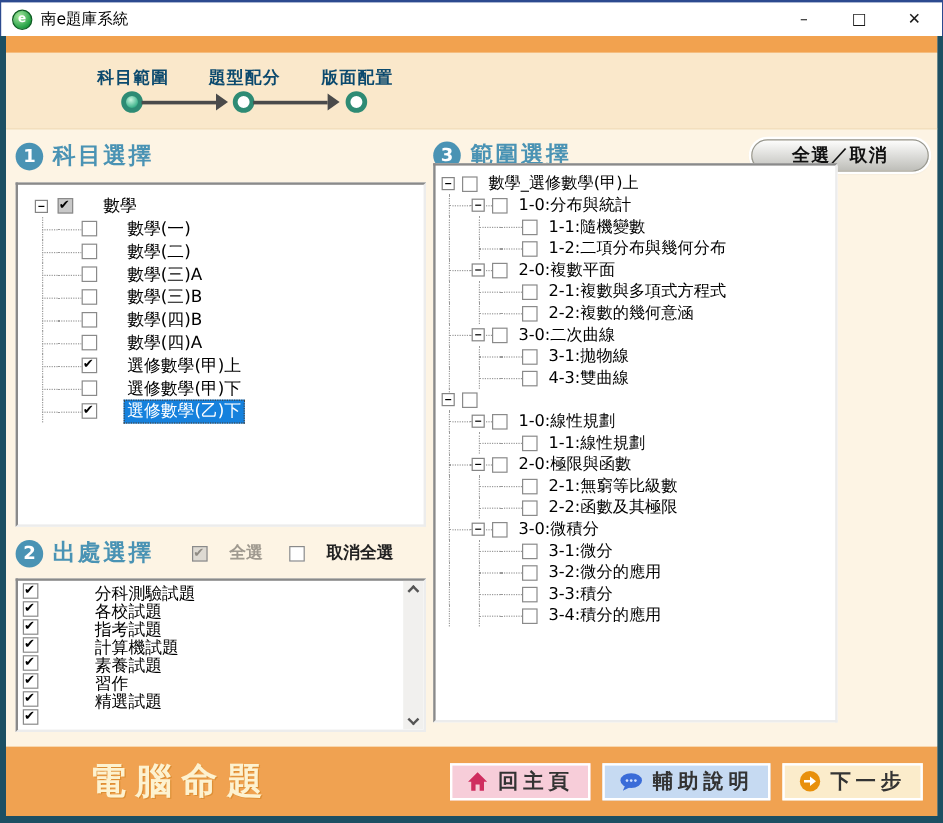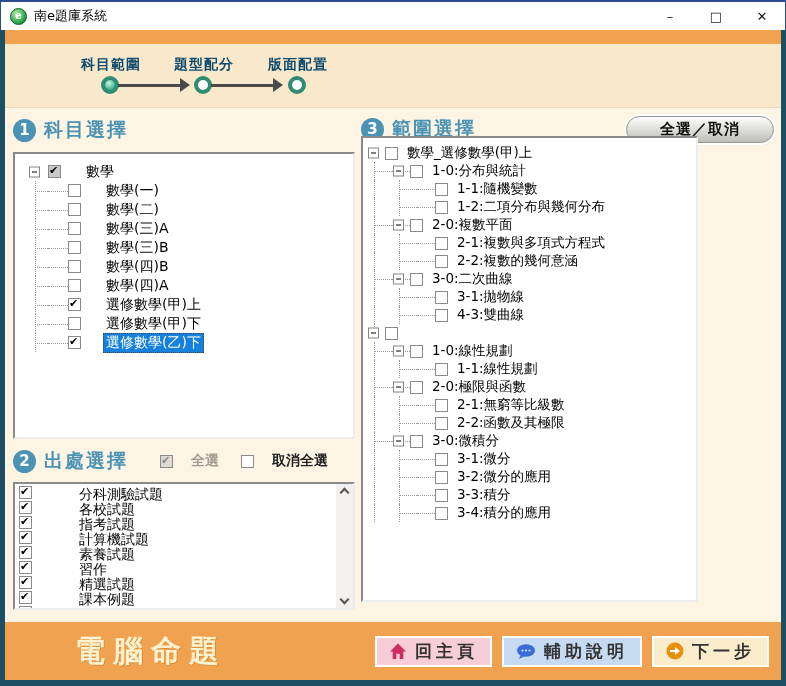--- a/index.html
+++ b/index.html
@@ -261,24 +261,20 @@
           <div class="srow">
             <span class="cb checked"></span>
             <span class="tlabel">習作</span>
           </div>
           <div class="srow">
             <span class="cb checked"></span>
             <span class="tlabel">精選試題</span>
           </div>
           <div class="srow">
             <span class="cb checked"></span>
-            <span class="tlabel">課本例題</span>
-          </div>
-          <div class="srow">
-            <span class="cb checked"></span>
             <span class="tlabel"></span>
           </div>
         </div>
       <div class="scrollbar">
         <span class="chev up"></span>
         <span class="chev down"></span>
       </div>
     </div>
 
     <div class="sec-header" style="left:356px;top:8px;width:413px;">

